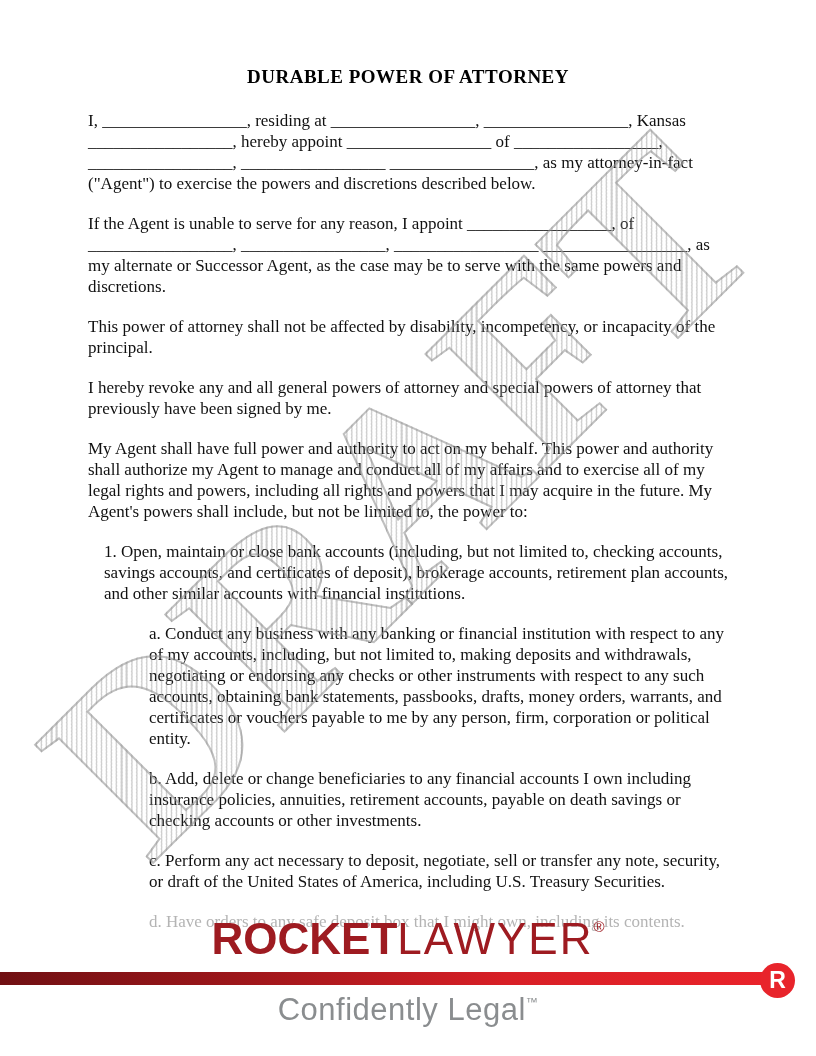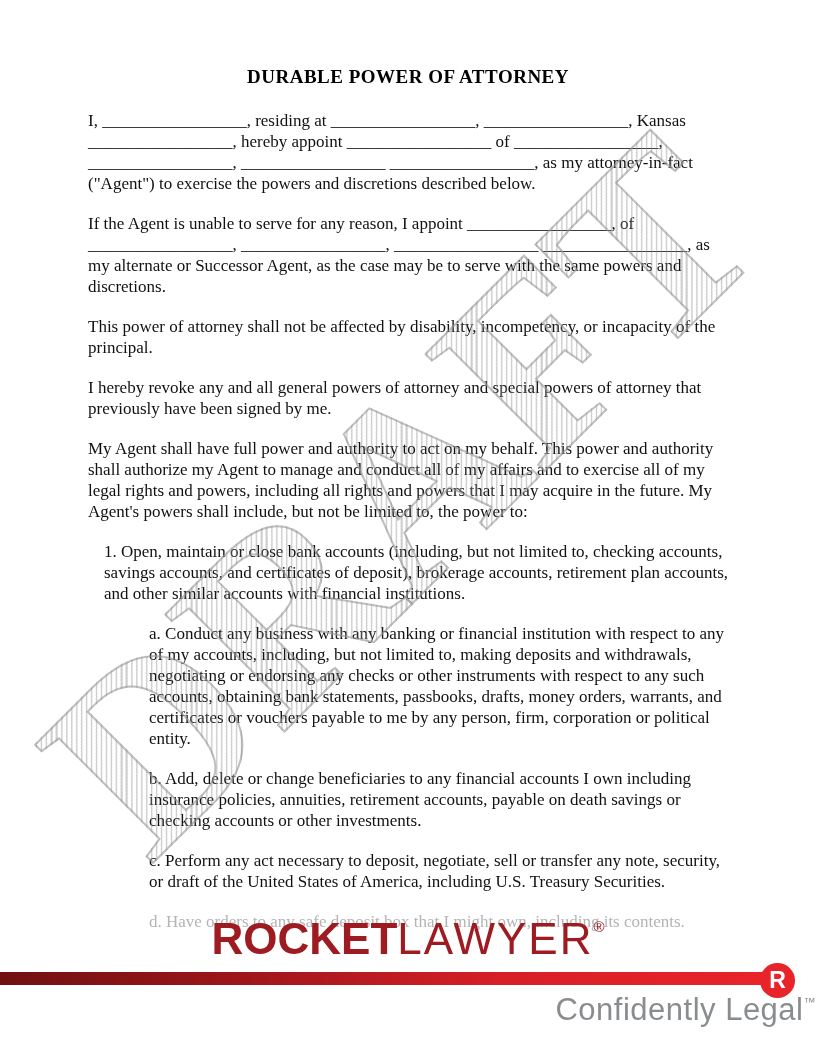--- a/index.html
+++ b/index.html
@@ -102,21 +102,21 @@
     font-weight: bold;
     display: flex;
     align-items: center;
     justify-content: center;
   }
   .tagline {
     position: absolute;
     top: 992px;
     left: 0;
     width: 100%;
-    text-align: right;
+    text-align: center;
     font-family: "Liberation Sans", sans-serif;
     font-weight: 300;
     font-size: 31px;
     color: #8a8d8f;
     letter-spacing: 0.5px;
   }
   .tagline sup { font-size: 12px; vertical-align: 14px; }
 </style>
 </head>
 <body>

